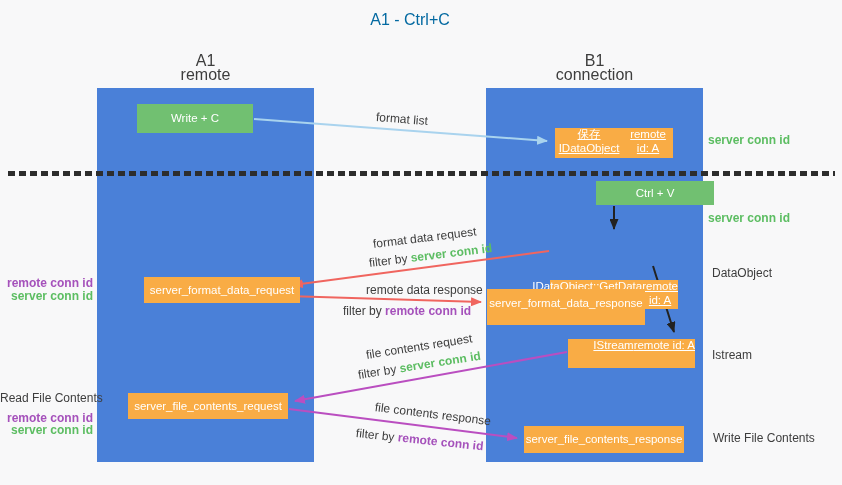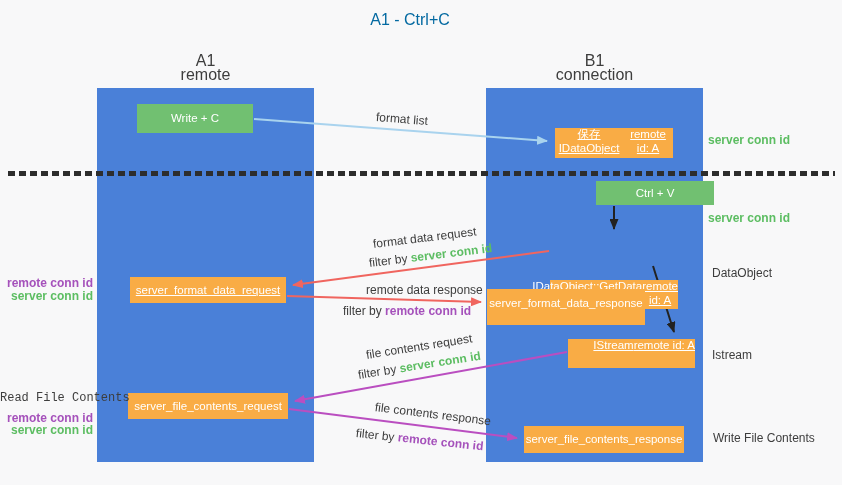--- a/index.html
+++ b/index.html
@@ -109,21 +109,21 @@
     <div>remote id: A</div>
   </div>
 
   <div class="node green single" style="left:555px;top:181px;width:118px;height:24px;line-height:24px;margin-left:41px;">Ctrl + V</div>
 
   <div class="node orange dual" style="left:550px;top:236px;width:128px;height:29px;margin-top:44px;">
     <div>IDataObject::GetData</div>
     <div>remote id: A</div>
   </div>
 
-  <div class="node orange single" style="left:130px;top:277px;width:156px;height:26px;line-height:26px;text-decoration:underline;">server_format_data_request</div>
+  <div class="node orange single" style="left:144px;top:277px;width:156px;height:26px;line-height:26px;">server_format_data_request</div>
 
   <div class="node orange single" style="left:487px;top:289px;width:158px;height:36px;line-height:28px;">server_format_data_response</div>
 
   <div class="node orange dual" style="left:568px;top:339px;width:127px;height:29px;">
     <div>IStream</div>
     <div>remote id: A</div>
   </div>
 
   <div class="node orange single" style="left:128px;top:393px;width:160px;height:26px;line-height:26px;">server_file_contents_request</div>
 
@@ -156,17 +156,17 @@
   </div>
 
   <div class="side-label lbl-green" style="left:708px;top:133px;">server conn id</div>
   <div class="side-label lbl-green" style="left:708px;top:211px;">server conn id</div>
   <div class="side-label" style="left:712px;top:246px;margin-top:20px;">DataObject</div>
   <div class="side-label" style="left:712px;top:348px;">Istream</div>
   <div class="side-label" style="left:713px;top:431px;">Write File Contents</div>
 
   <div class="side-label right-align lbl-purple" style="top:276px;">remote conn id</div>
   <div class="side-label right-align lbl-green" style="top:289px;">server conn id</div>
-  <div class="side-label right-align" style="top:391px;font-family:Liberation Mono, monospace;">Read File Contents</div>
+  <div class="side-label right-align" style="top:391px;">Read File Contents</div>
   <div class="side-label right-align lbl-purple" style="top:411px;">remote conn id</div>
   <div class="side-label right-align lbl-green" style="top:423px;">server conn id</div>
 
 </div>
 
 </body></html>

